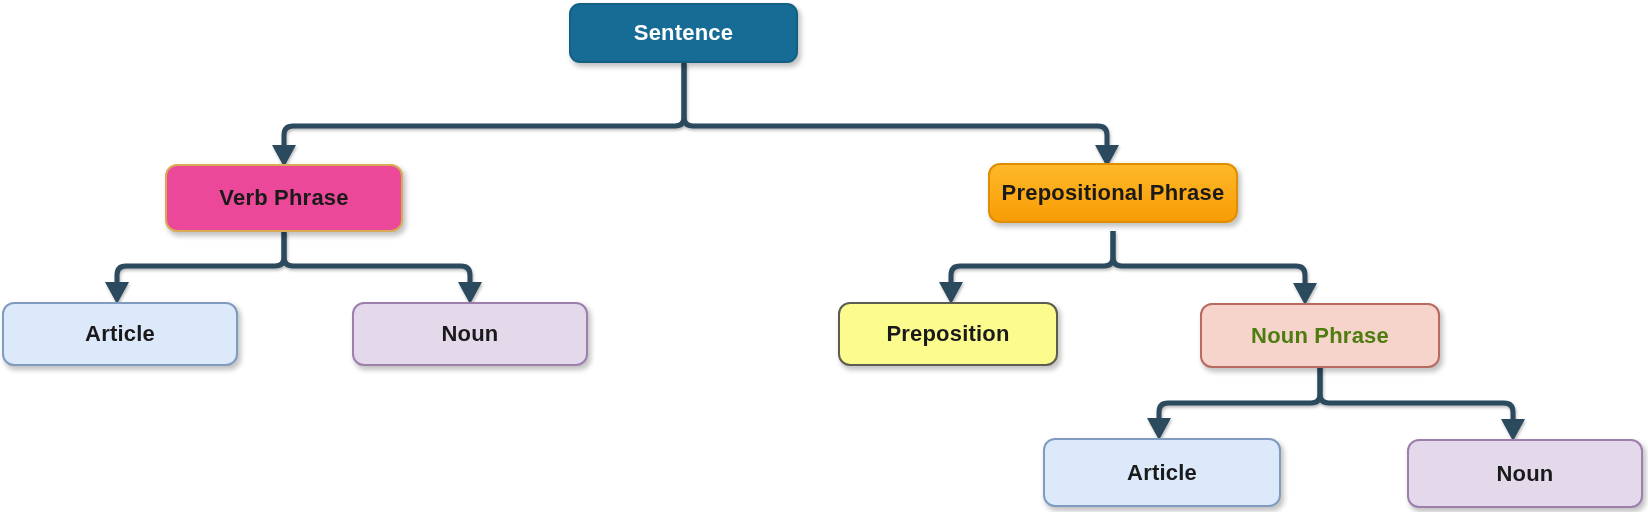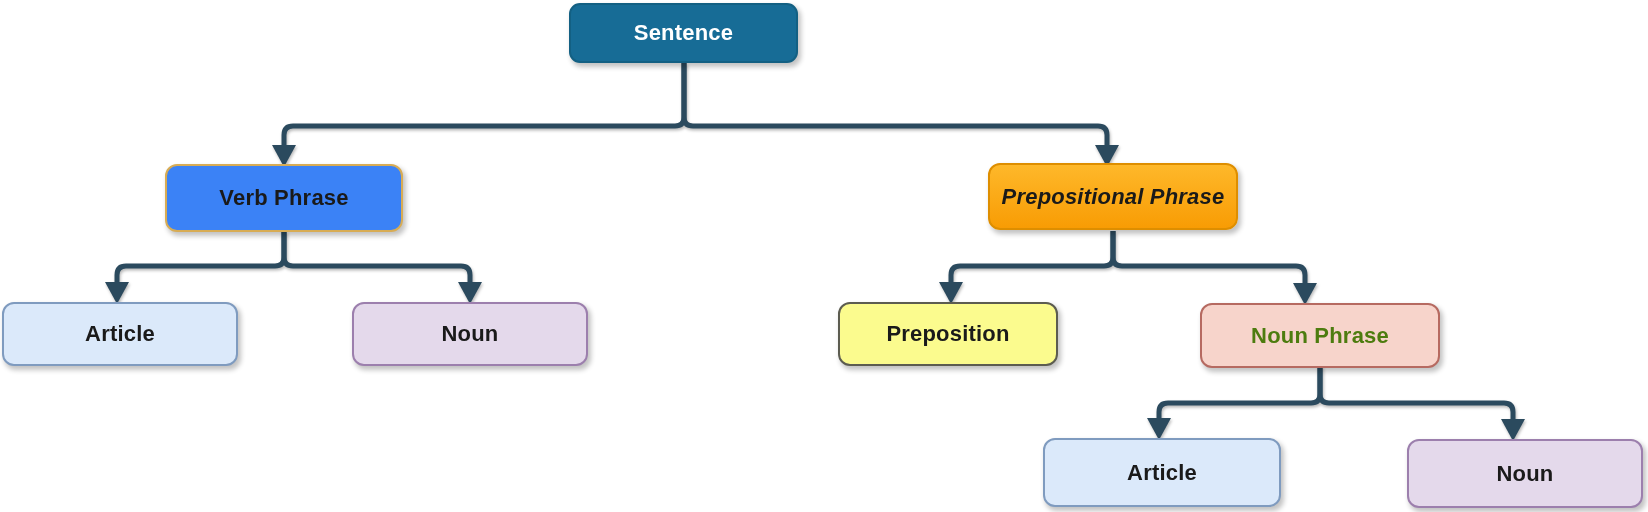--- a/index.html
+++ b/index.html
@@ -37,21 +37,21 @@
     font-weight: bold;
     font-size: 22px;
     letter-spacing: 0.2px;
     color: #1A1A1A;
     box-shadow: 2.5px 3.5px 5px rgba(0,0,0,0.24);
     cursor: default;
     white-space: nowrap;
   }
   #n-sentence              { left: 569px;  top: 3px;   width: 229px; height: 60px; border-radius: 11px; }
   #n-verb-phrase           { left: 165px;  top: 164px; width: 238px; height: 68px; }
-  #n-prepositional-phrase  { left: 988px;  top: 163px; width: 250px; height: 67px; font-style: italic; }
+  #n-prepositional-phrase  { left: 988px;  top: 163px; width: 250px; height: 60px; }
   #n-article-left          { left: 2px;    top: 302px; width: 236px; height: 64px; }
   #n-noun-left             { left: 352px;  top: 302px; width: 236px; height: 64px; }
   #n-preposition           { left: 838px;  top: 302px; width: 220px; height: 64px; }
   #n-noun-phrase           { left: 1200px; top: 303px; width: 240px; height: 65px; }
   #n-article-right         { left: 1043px; top: 438px; width: 238px; height: 69px; }
   #n-noun-right            { left: 1407px; top: 439px; width: 236px; height: 69px; }
 </style>
 </head>
 <body>
 
@@ -81,21 +81,21 @@
     <polygon class="arrow" points="1147,418 1171,418 1159,440"></polygon>
 
     <path class="edge" d="M1320,366 L1320,394 Q1320,403 1329,403 L1504,403 Q1513,403 1513,412 L1513,420"></path>
     <polygon class="arrow" points="1501,419 1525,419 1513,441"></polygon>
   </svg>
 
   <div class="node" id="n-sentence" style="background: rgb(23, 108, 150); border-color: rgb(19, 96, 131); color: rgb(255, 255, 255);">
     <span>Sentence</span>
   </div>
 
-  <div class="node" id="n-verb-phrase" style="background: #3b82f6; border-color: rgb(216, 172, 84); color: rgb(26, 26, 26);">
+  <div class="node" id="n-verb-phrase" style="background: #ec4899; border-color: rgb(216, 172, 84); color: rgb(26, 26, 26);">
     <span>Verb Phrase</span>
   </div>
 
   <div class="node" id="n-prepositional-phrase" style="background: linear-gradient(rgb(254, 184, 42), rgb(248, 156, 4)); border-color: rgb(222, 142, 0); color: rgb(26, 26, 26);">
     <span>Prepositional Phrase</span>
   </div>
 
   <div class="node" id="n-article-left" style="background: rgb(219, 233, 250); border-color: rgb(127, 155, 191); color: rgb(26, 26, 26);">
     <span>Article</span>
   </div>

